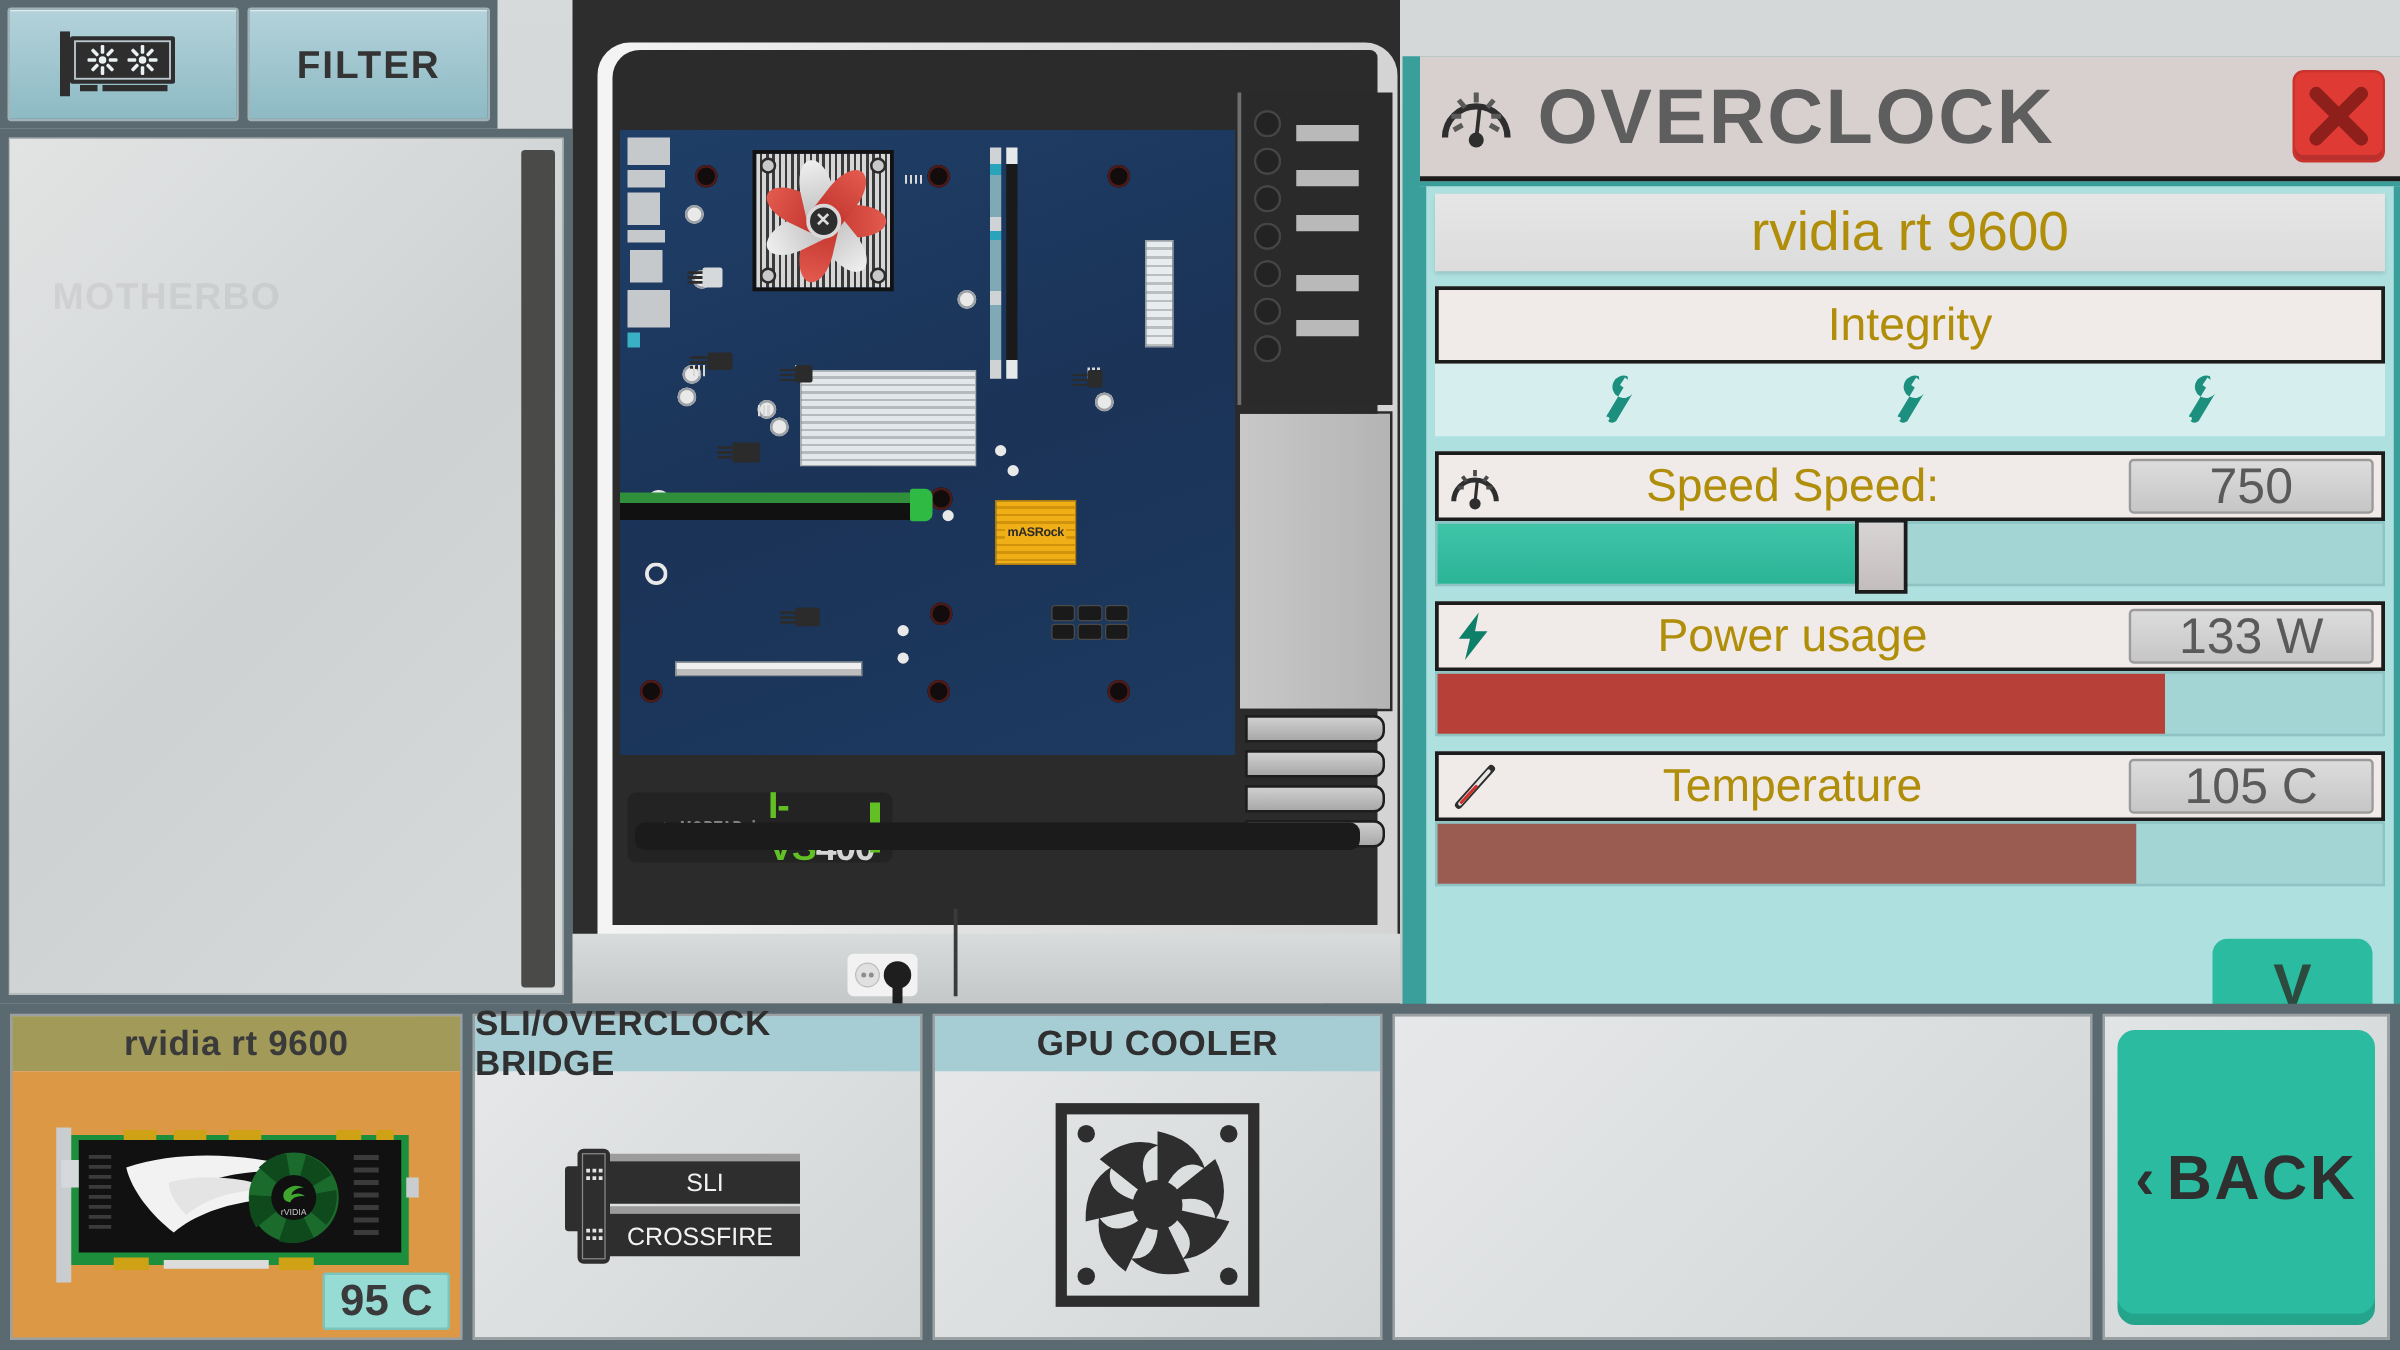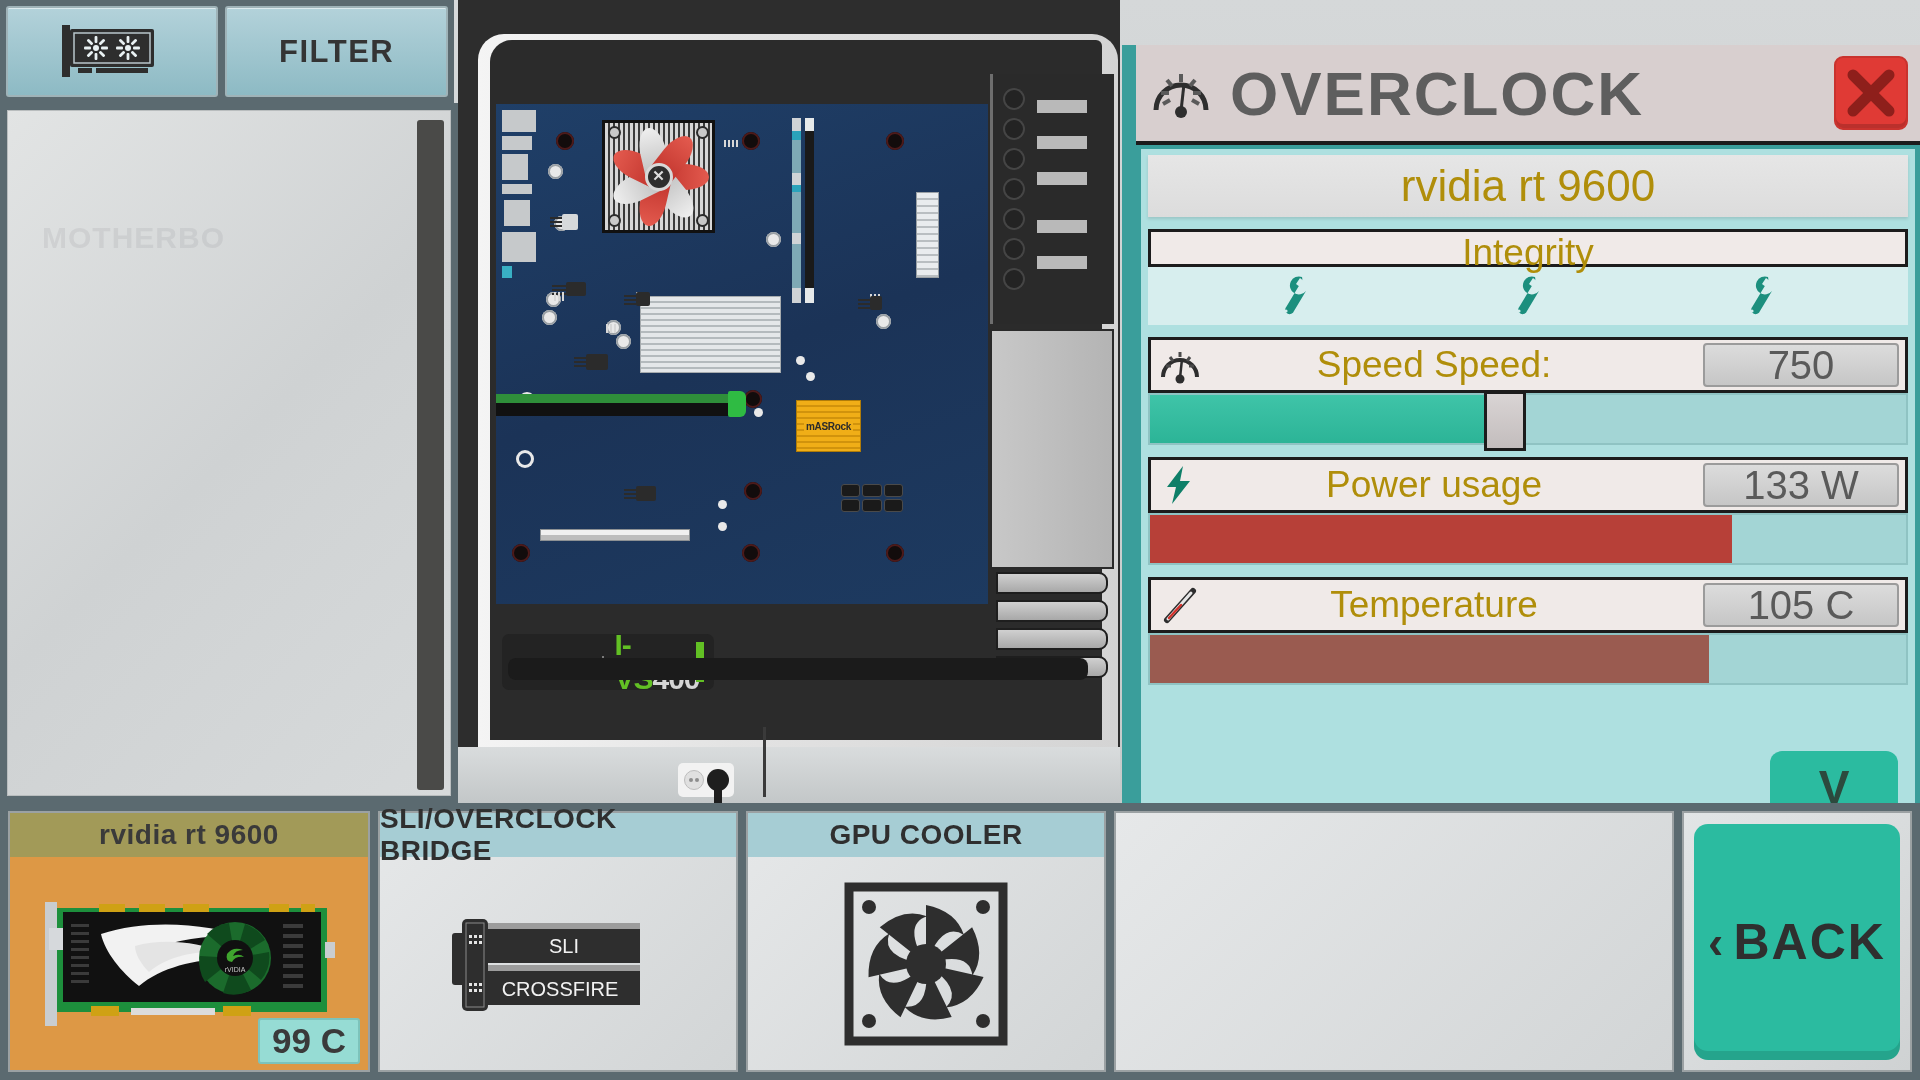--- a/index.html
+++ b/index.html
@@ -3,21 +3,21 @@
 <meta charset="utf-8">
 <style>
   * { margin:0; padding:0; box-sizing:border-box; }
   html,body{ width:1920px; height:1080px; overflow:hidden;
     font-family:"Liberation Sans", sans-serif; background:#cfd3d4; }
 
   #root{ position:relative; width:1920px; height:1080px;
          background:linear-gradient(180deg,#d7dadb 0%,#c9cdce 100%); }
 
   
-  .toolbar{ position:absolute; left:0; top:0; width:454px; height:103px;
+  .toolbar{ position:absolute; left:0; top:0; width:398px; height:103px;
             background:#5b6a70; padding:6px; display:flex; gap:7px; }
   .tbtn{ flex:1; border:2px solid #9fb3b8; border-radius:3px;
          background:linear-gradient(180deg,#b3d2da 0%,#8dbac4 100%);
          display:flex; align-items:center; justify-content:center;
          box-shadow:inset 0 1px 0 rgba(255,255,255,.55); }
   .tbtn.wide{ flex:1.05; }
   .tbtn-label{ font-size:31px; font-weight:bold; letter-spacing:1.5px;
                color:#343434; font-stretch:condensed; }
   .gpu-ico{ width:104px; height:54px; }
 
@@ -156,22 +156,22 @@
   .close-x{ width:52px; height:52px; }
 
   .oc-body{ position:absolute; left:14px; top:104px; width:784px; height:692px;
        background:#aee0e0; border:5px solid #3a9e9b; border-top:none; padding:6px 7px; }
 
   .name-row{ height:62px; background:linear-gradient(180deg,#e6e6e6,#dcdcdc);
        display:flex; align-items:center; justify-content:center;
        box-shadow:0 2px 3px rgba(0,0,0,.12); }
   .name-row span{ font-size:44px; color:#b08e0a; font-weight:300; }
 
-  .integ-label{ margin-top:12px; height:38px; background:#f0eae8; border:3px solid #1c1c1c;
-       display:flex; justify-content:center; }
+  .integ-label{ margin-top:12px; height:62px; background:#f0eae8; border:3px solid #1c1c1c;
+       display:flex; align-items:center; justify-content:center; }
   .integ-label span{ font-size:37px; color:#b08e0a; font-weight:300; }
   .integ-row{ height:58px; background:#d7eeee; display:flex;
        align-items:center; justify-content:space-around; padding:0 30px; }
   .wrench{ width:34px; height:42px; }
 
   .stat{ margin-top:12px; }
   .stat-head{ height:56px; background:#f0eae8; border:3px solid #1c1c1c;
        display:flex; align-items:center; padding:0 6px; }
   .stat-ico{ width:42px; height:42px; flex:none; margin-left:2px; }
   .stat-name{ flex:1; text-align:center; font-size:37px; color:#b08e0a;
@@ -614,21 +614,21 @@
             <path d="M196 64 L230 58 A36 36 0 0 1 222 86 Z"></path>
             <path d="M196 64 L212 96 A36 36 0 0 1 184 99 Z"></path>
             <path d="M196 64 L166 88 A36 36 0 0 1 161 62 Z"></path>
             <path d="M196 64 L168 40 A36 36 0 0 1 190 29 Z"></path>
           </g>
           <circle cx="196" cy="64" r="18" fill="#101010"></circle>
           <path d="M188 60 q6 -8 16 -4 q-8 0 -10 6 q7 -3 11 1 q-9 -1 -12 5 q-7 -1 -5 -8 z" fill="#3fa52e"></path>
           <text x="196" y="78" font-size="7" fill="#c8c8c8" text-anchor="middle" font-family="Liberation Sans, sans-serif">rVIDIA</text>
           <rect x="286" y="48" width="10" height="16" fill="#c9cdd0"></rect>
         </svg>
-        <div class="temp-badge">99 C</div>
+        <div class="temp-badge">95 C</div>
       </div>
     </div>
 
     <div class="slotcard card-b">
       <div class="card-title">SLI/OVERCLOCK BRIDGE</div>
       <div class="card-body">
         <svg class="bridge-img" viewBox="0 0 220 110">
           <rect x="4" y="24" width="14" height="52" fill="#2e2e2e" rx="3"></rect>
           <rect x="14" y="10" width="26" height="92" fill="#2e2e2e" rx="5"></rect>
           <rect x="18" y="14" width="18" height="84" fill="none" stroke="#8a8a8a" stroke-width="1"></rect>

